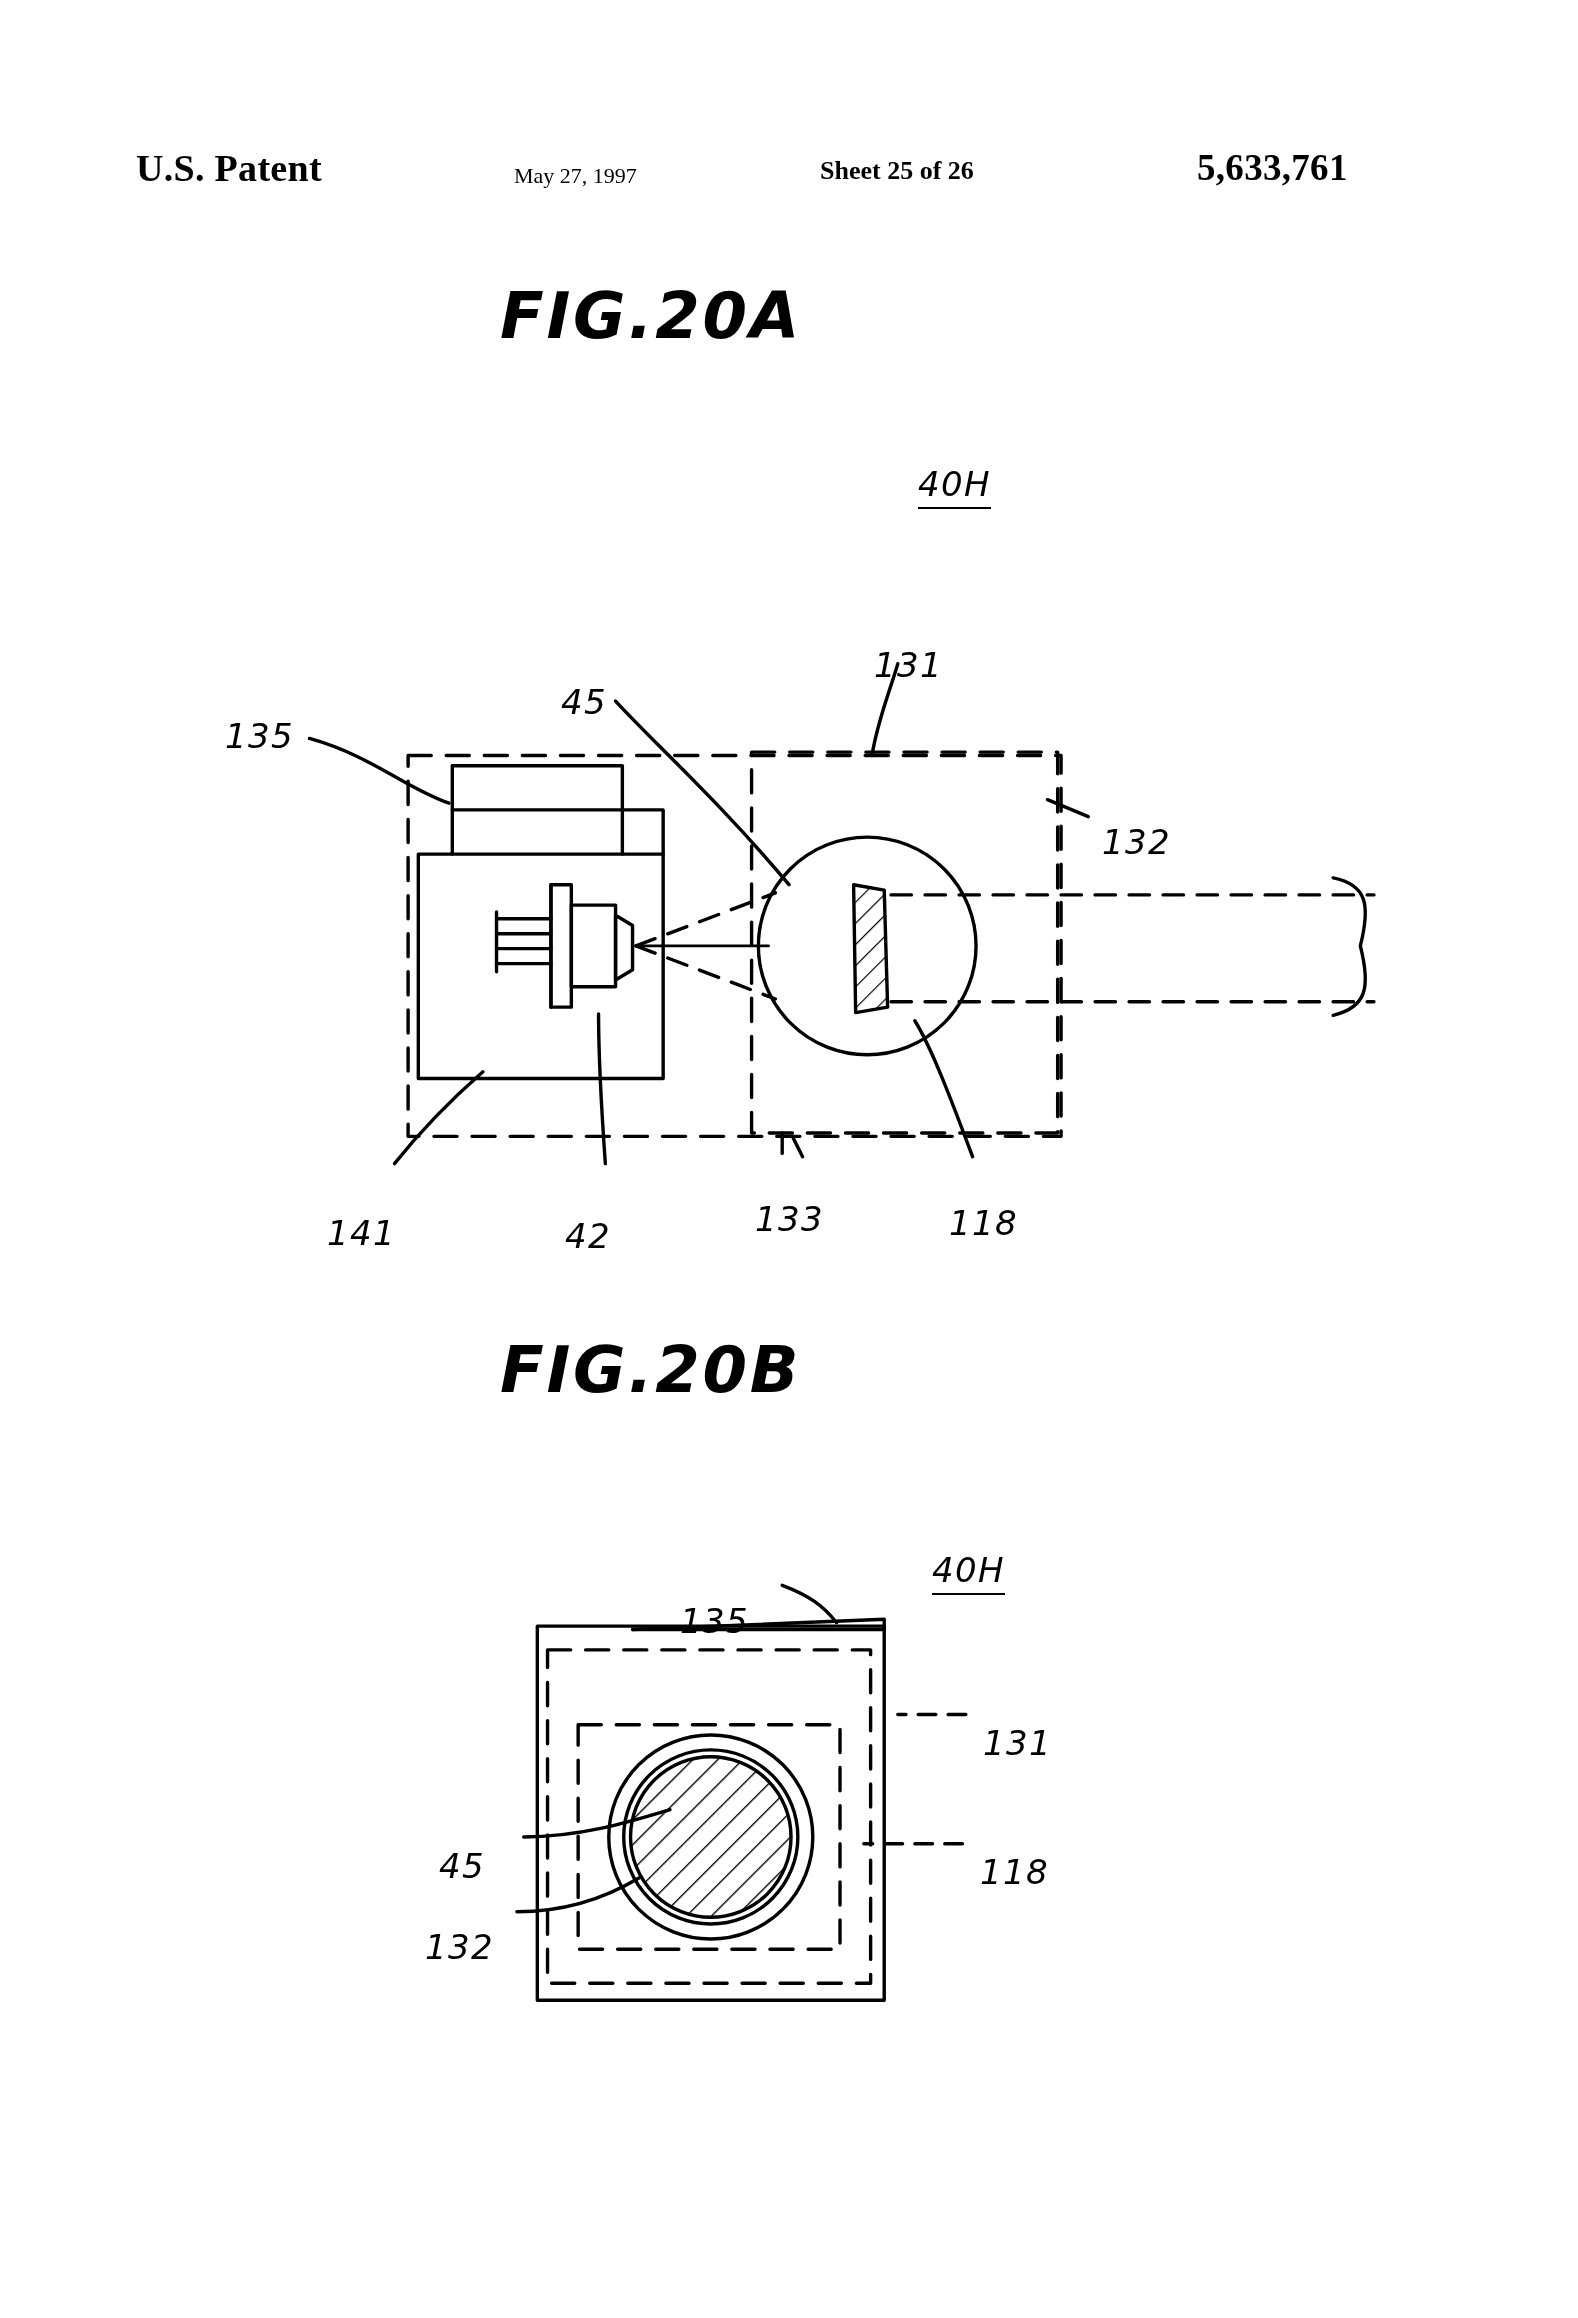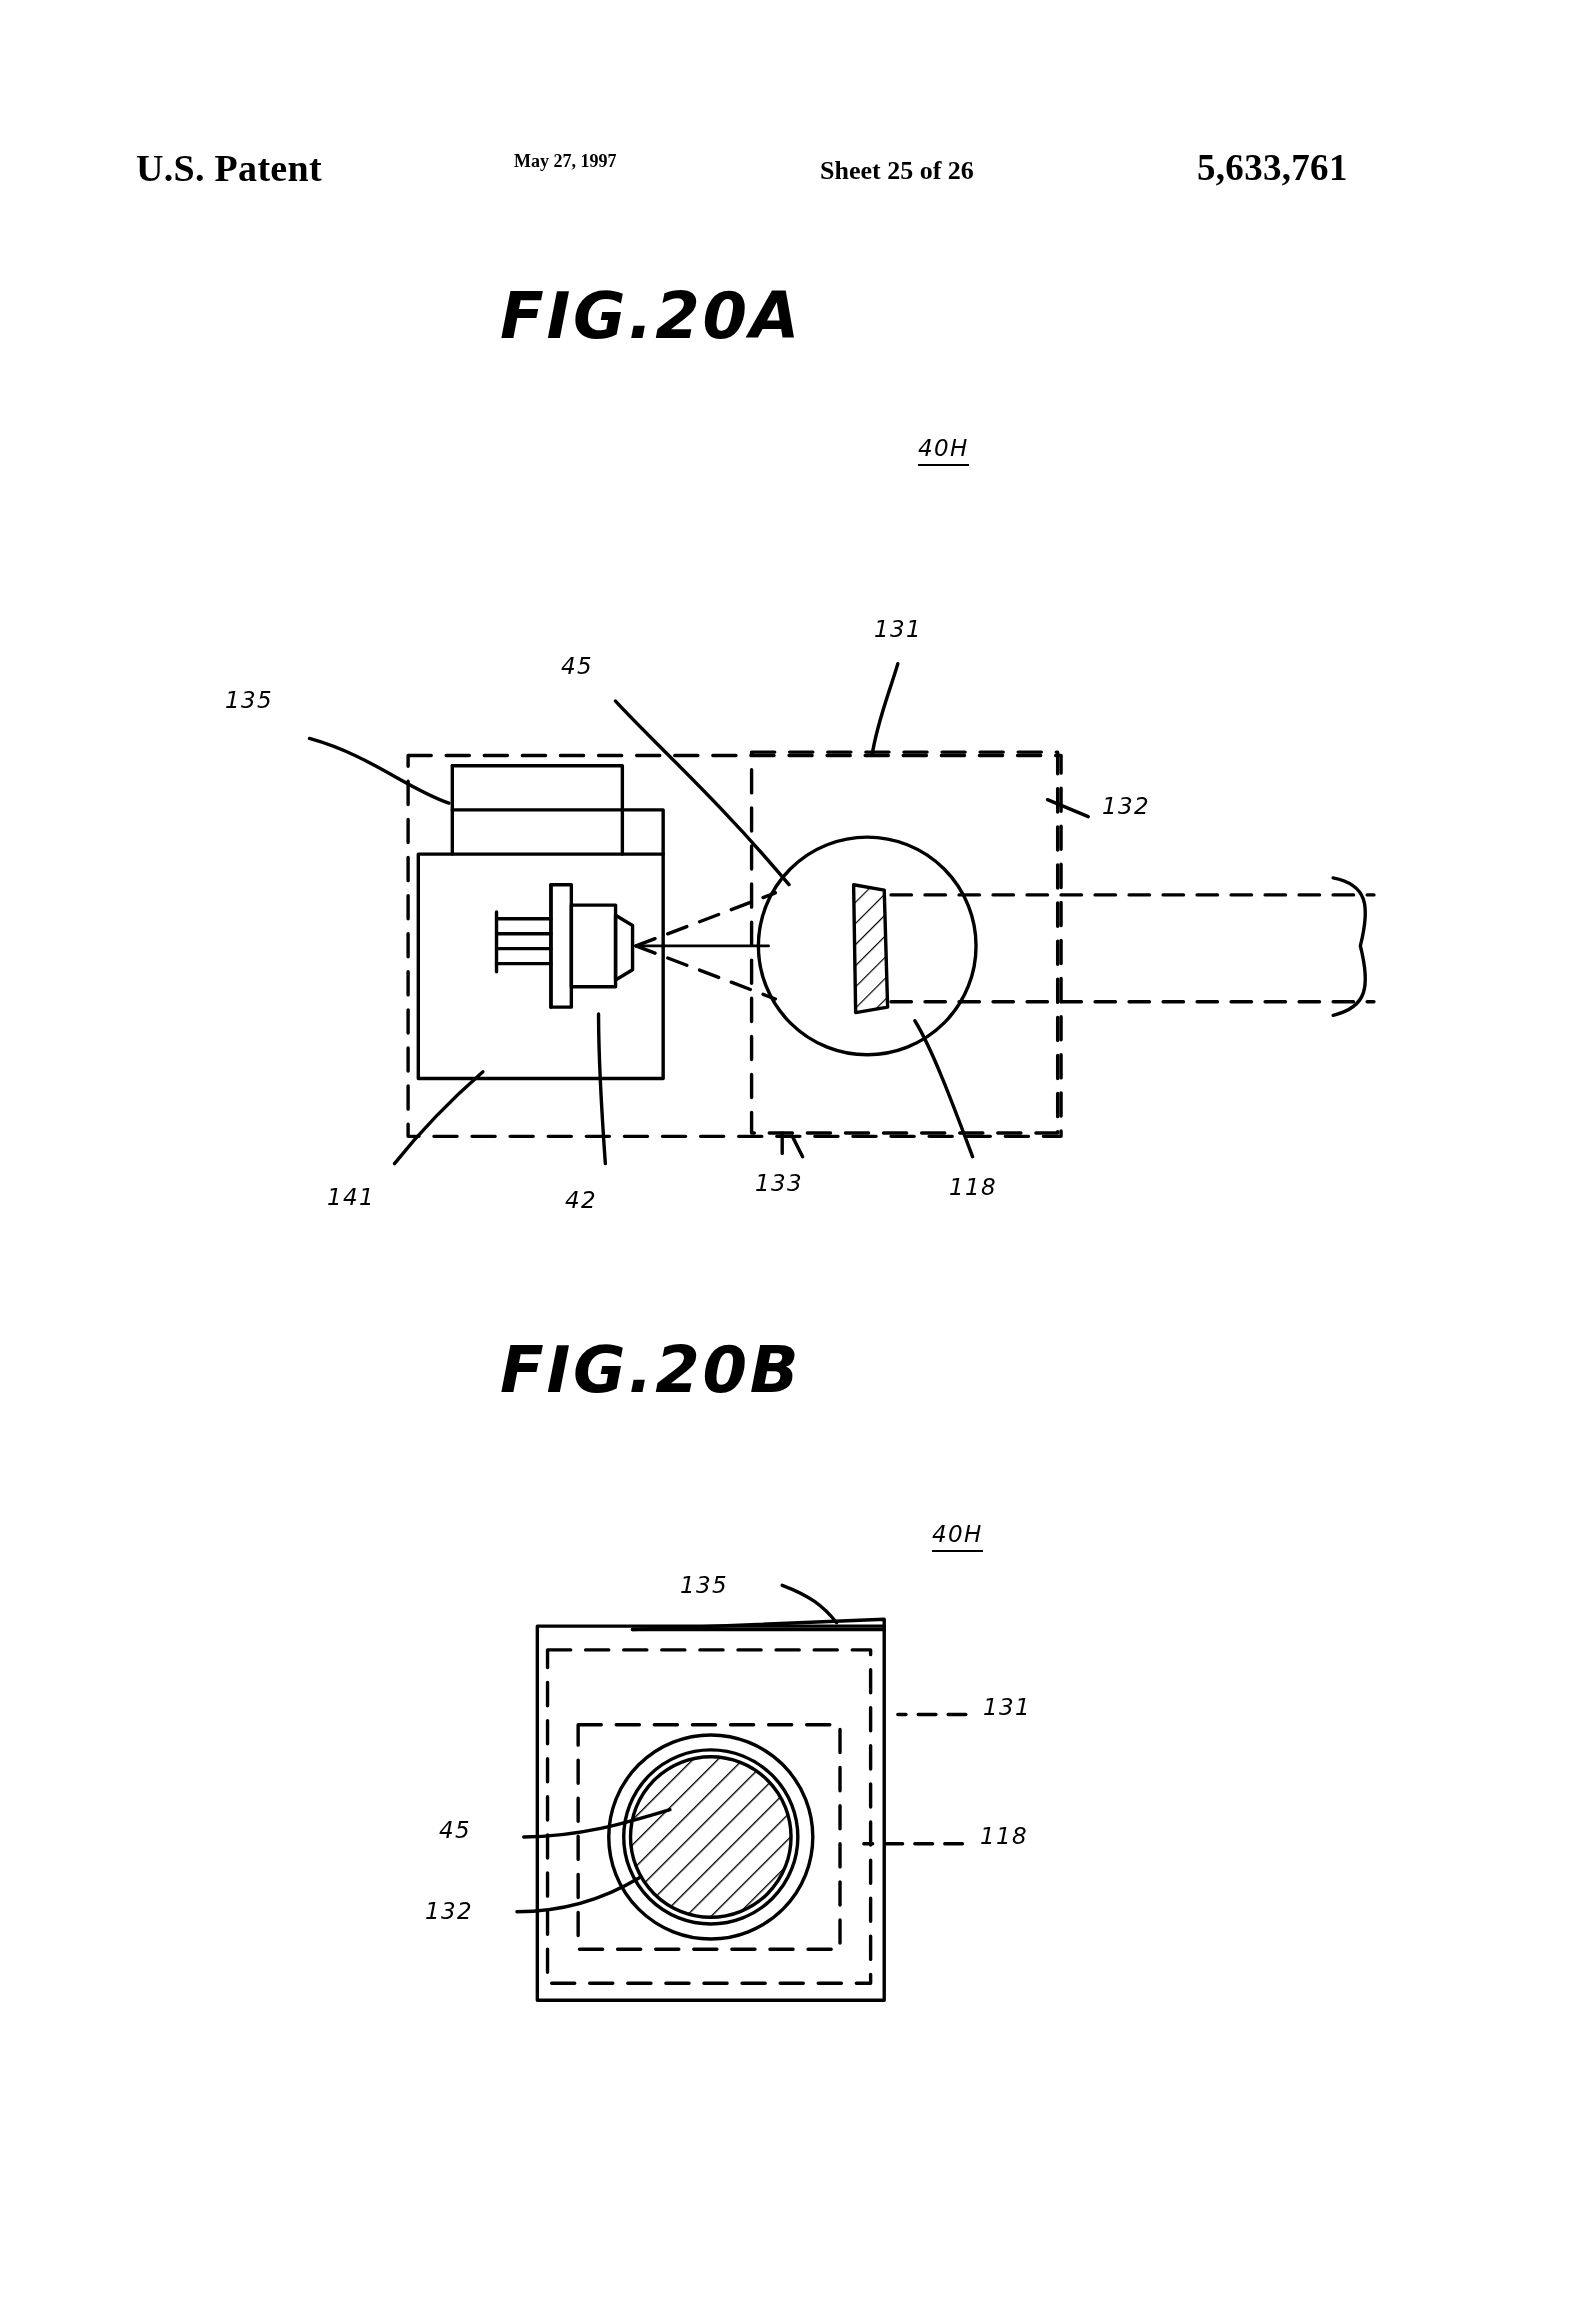--- a/index.html
+++ b/index.html
@@ -29,23 +29,23 @@
     left: 136px;
     top: 0;
     font-size: 38px;
     font-weight: bold;
     letter-spacing: 0.3px;
     white-space: nowrap;
   }
   #patent-header .hdr-date {
     position: absolute;
     left: 514px;
-    top: 5px;
-    font-size: 18px;
-    font-weight: bold;
+    top: 17px;
+    font-size: 22px;
+    font-weight: normal;
     white-space: nowrap;
   }
   #patent-header .hdr-sheet {
     position: absolute;
     left: 820px;
     top: 9.5px;
     font-size: 26px;
     font-weight: bold;
     white-space: nowrap;
   }
@@ -80,23 +80,24 @@
     width: 1578px;
     height: 2319px;
     pointer-events: none;
   }
 
   
   .ref {
     position: absolute;
     font-family: "DejaVu Sans", sans-serif;
     font-style: italic;
-    font-size: 23px;
+    font-size: 34px;
     letter-spacing: 1.4px;
     white-space: nowrap;
+    margin-top: 29px;
   }
   .ref.underlined {
     border-bottom: 2.7px solid #000;
     padding-bottom: 2.7px;
   }
 </style>
 </head>
 <body>
 
 <div id="patent-header">

